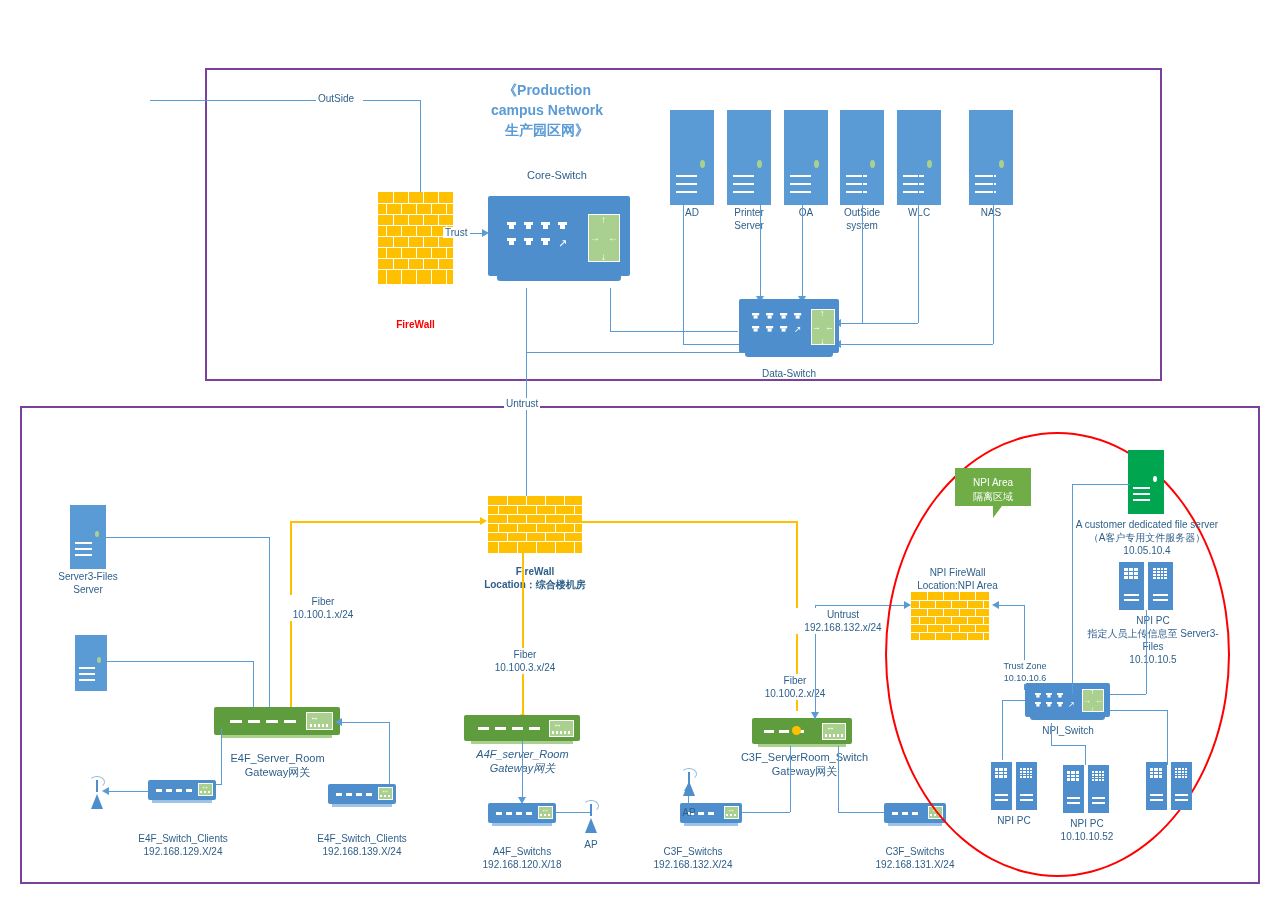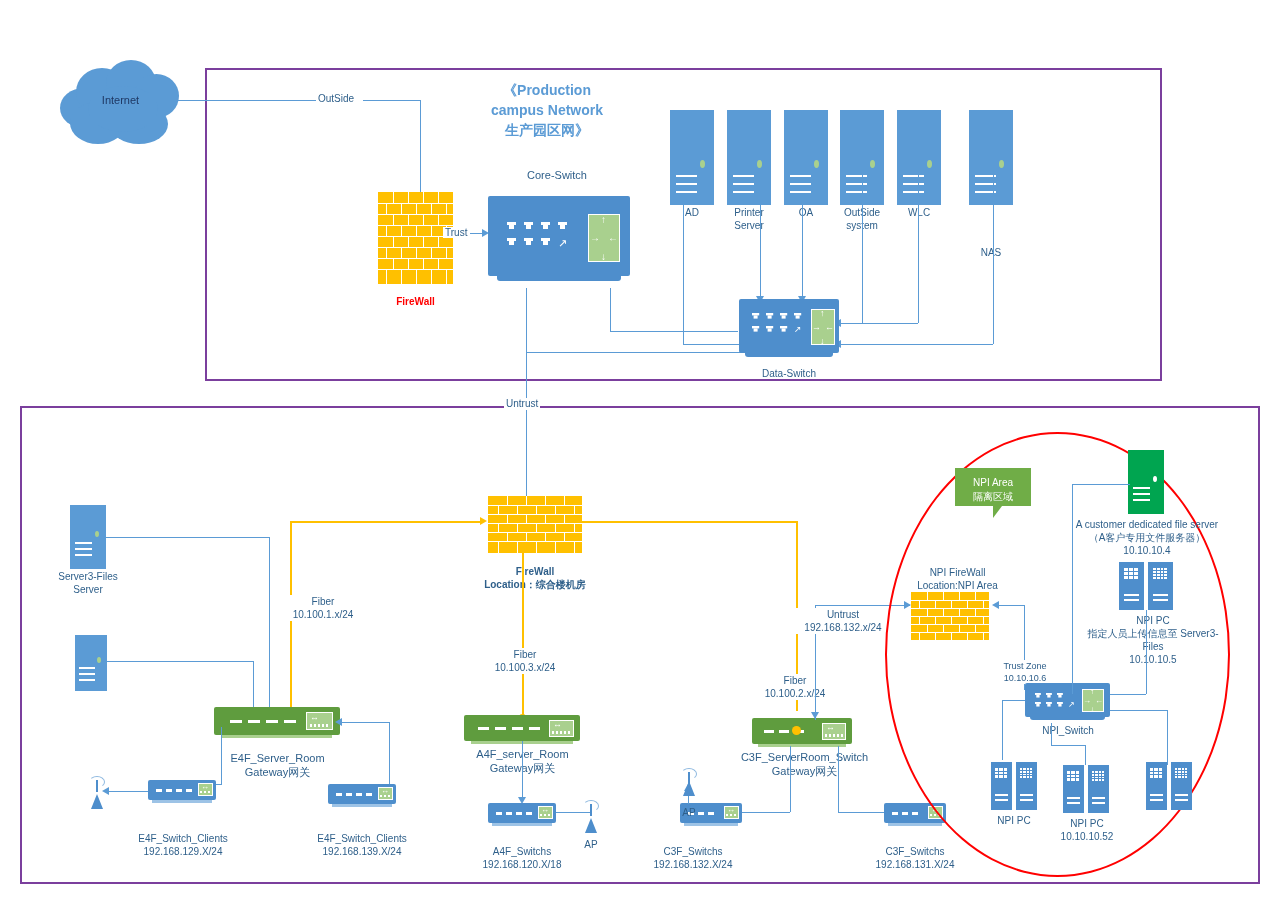--- a/index.html
+++ b/index.html
@@ -77,45 +77,35 @@
   .ap .mast{position:absolute;left:50%;margin-left:-1px;width:2px;background:#4E8ECC;}
   .ap .cone{position:absolute;left:50%;width:0;height:0;border-left:6px solid transparent;border-right:6px solid transparent;border-bottom:15px solid #4E8ECC;margin-left:-6px;}
   .ap .wv{position:absolute;border:1.5px solid #8FB9E0;border-radius:50%;border-bottom-color:transparent;border-left-color:transparent;}
 
   
   .callout{position:absolute;background:#70AD47;color:#fff;font-size:10px;line-height:14px;text-align:center;padding-top:8px;white-space:pre-line;}
 
   
   .ellipse{position:absolute;border:2px solid #FF0000;border-radius:50%;}
 
-  .redtxt{color:#FF0000;}
+  .redtxt{color:#FF0000;margin-top:23px;}
   .edge-line-label{position:absolute;background:#fff;padding:0 2px;color:#2E5F8A;font-size:10px;}
 </style>
 </head>
 <body>
 
 <div id="stage">
 
   <div class="zone" style="left:205px;top:68px;width:957px;height:313px;"></div>
   <div class="zone" style="left:20px;top:406px;width:1240px;height:478px;"></div>
 
   <div class="ztitle" style="left:447px;top:80px;width:200px;">《Production
 campus Network
 生产园区网》</div>
 
-  <div class="cloud" style="left:58px;top:58px;width:125px;height:88px;">
-    <div class="p" style="left:2px;top:30px;width:48px;height:40px;"></div>
-    <div class="p" style="left:18px;top:10px;width:52px;height:48px;"></div>
-    <div class="p" style="left:48px;top:2px;width:50px;height:46px;"></div>
-    <div class="p" style="left:76px;top:16px;width:45px;height:44px;"></div>
-    <div class="p" style="left:12px;top:44px;width:56px;height:42px;"></div>
-    <div class="p" style="left:52px;top:46px;width:58px;height:40px;"></div>
-    <div class="p" style="left:30px;top:28px;width:70px;height:46px;"></div>
-    <div class="t" style="top:36px;">Internet</div>
-  </div>
 
   <div class="ln lh" style="left:150px;top:100px;width:166px;"></div>
   <div class="edge-line-label" style="left:316px;top:93px;">OutSide</div>
   <div class="ln lh" style="left:363px;top:100px;width:58px;"></div>
   <div class="ln lv" style="left:420px;top:100px;height:133px;"></div>
   <div class="ah lf" style="left:424px;top:229px;"></div>
   <div class="ln lh" style="left:421px;top:233px;width:14px;"></div>
 
   <div class="fw" style="left:378px;top:192px;width:75px;height:92px;">
     <div class="r" style="top:11px;"></div>
@@ -253,21 +243,21 @@
   <div class="lbl" style="left:889px;top:206px;width:60px;">WLC</div>
   <div class="ln lv" style="left:918px;top:110px;height:213px;"></div>
   <div class="ln lh" style="left:840px;top:323px;width:78px;"></div>
 
   <div class="srv" style="left:969px;top:110px;width:44px;height:95px;">
     <div class="led" style="top:50px;"></div>
     <div class="bar" style="top:65px;"></div>
       <div class="bar" style="top:73px;"></div>
       <div class="bar" style="top:81px;"></div>
   </div>
-  <div class="lbl" style="left:961px;top:206px;width:60px;margin-top:40px;">NAS</div>
+  <div class="lbl" style="left:961px;top:206px;width:60px;">NAS</div>
   <div class="ln lv" style="left:993px;top:110px;height:234px;"></div>
   <div class="ln lh" style="left:840px;top:344px;width:153px;"></div>
   <div class="ah lf" style="left:834px;top:340px;"></div>
 
   <div class="core" style="left:739px;top:299px;width:100px;height:62px;">
     <div class="body" style="height:54px;border-radius:2px;"></div>
     <div class="foot" style="top:54px;height:4px;"></div>
     <div class="pg" style="left:13px;top:14px;transform:scale(.8);transform-origin:0 0;"></div>
     <div class="pg" style="left:27px;top:14px;transform:scale(.8);transform-origin:0 0;"></div>
     <div class="pg" style="left:41px;top:14px;transform:scale(.8);transform-origin:0 0;"></div>
@@ -424,21 +414,21 @@
     <div class="foot" style="top:26px;"></div>
     <div class="port" style="left:14px;top:12px;width:11px;"></div>
     <div class="port" style="left:31px;top:12px;width:11px;"></div>
     <div class="port" style="left:48px;top:12px;width:11px;"></div>
     <div class="port" style="left:65px;top:12px;width:11px;"></div>
     <div class="panel" style="left:85px;top:5px;width:25px;height:17px;">
       <span style="position:absolute;left:3px;top:-2px;color:#fff;font-size:9px;">↔</span>
       <div class="dots"></div>
     </div>
   </div>
-  <div class="lbl md" style="left:455px;top:747px;width:135px;">A4F_server_Room
+  <div class="lbl md" style="left:455px;top:747px;width:135px;font-style:italic;">A4F_server_Room
 Gateway网关</div>
 
   <div class="ln lv" style="left:522px;top:741px;height:59px;"></div>
   <div class="ah dn" style="left:518px;top:797px;"></div>
   <div class="sw" style="left:488px;top:803px;width:68px;height:24px;">
     <div class="body" style="height:20px;border-radius:2px;"></div>
     <div class="foot" style="top:20px;"></div>
     <div class="port" style="left:8px;top:9px;width:6px;"></div>
     <div class="port" style="left:18px;top:9px;width:6px;"></div>
     <div class="port" style="left:28px;top:9px;width:6px;"></div>
@@ -592,21 +582,21 @@
   <div class="lbl" style="left:1024px;top:724px;width:88px;">NPI_Switch</div>
 
   <div class="srv grn" style="left:1128px;top:450px;width:36px;height:64px;">
     <div class="led" style="top:26px;right:7px;width:4px;height:6px;background:#fff;"></div>
     <div class="bar" style="top:37px;"></div>
       <div class="bar" style="top:43px;"></div>
       <div class="bar" style="top:49px;"></div>
   </div>
   <div class="lbl" style="left:1062px;top:518px;width:170px;">A customer dedicated file server
 （A客户专用文件服务器）
-10.10.10.4</div>
+10.05.10.4</div>
   <div class="ln lh" style="left:1072px;top:484px;width:58px;"></div>
   <div class="ln lv" style="left:1072px;top:484px;height:210px;"></div>
   <div class="ln lh" style="left:1072px;top:694px;width:0px;"></div>
 
   <div class="pc" style="left:1119px;top:562px;width:54px;height:48px;">
     <div class="box" style="left:0;width:25px;"></div>
     <div class="box" style="left:29px;width:25px;"></div>
     <div class="grid" style="left:5px;top:6px;width:14px;height:11px;grid-template-columns:repeat(3,1fr);grid-template-rows:repeat(3,1fr);">
       <i></i>
         <i></i>

